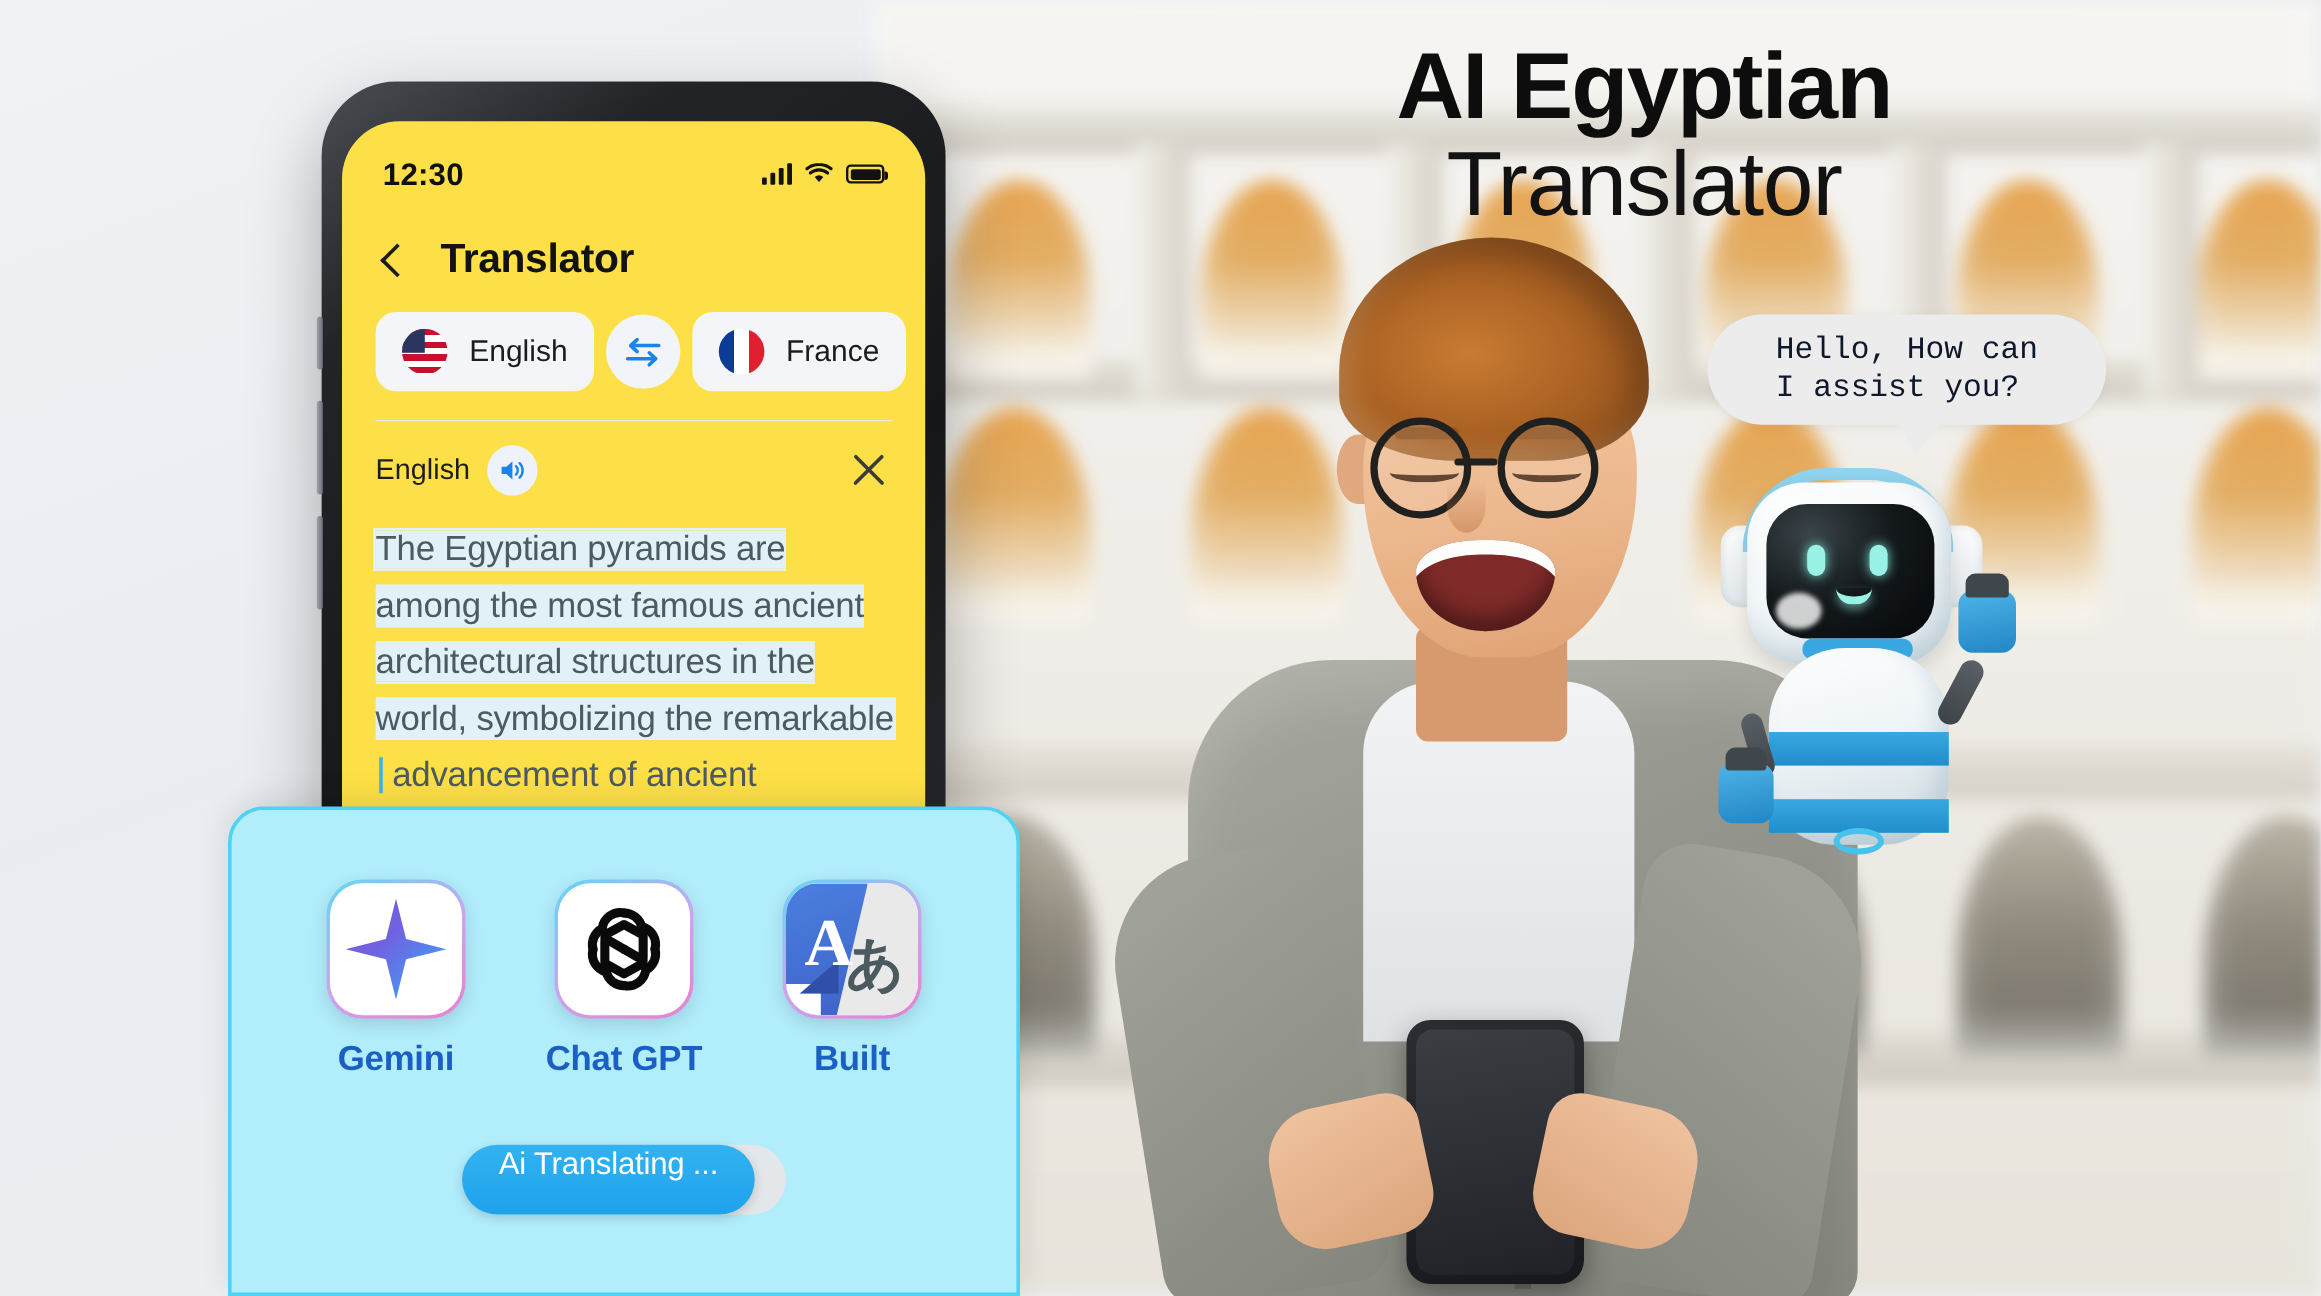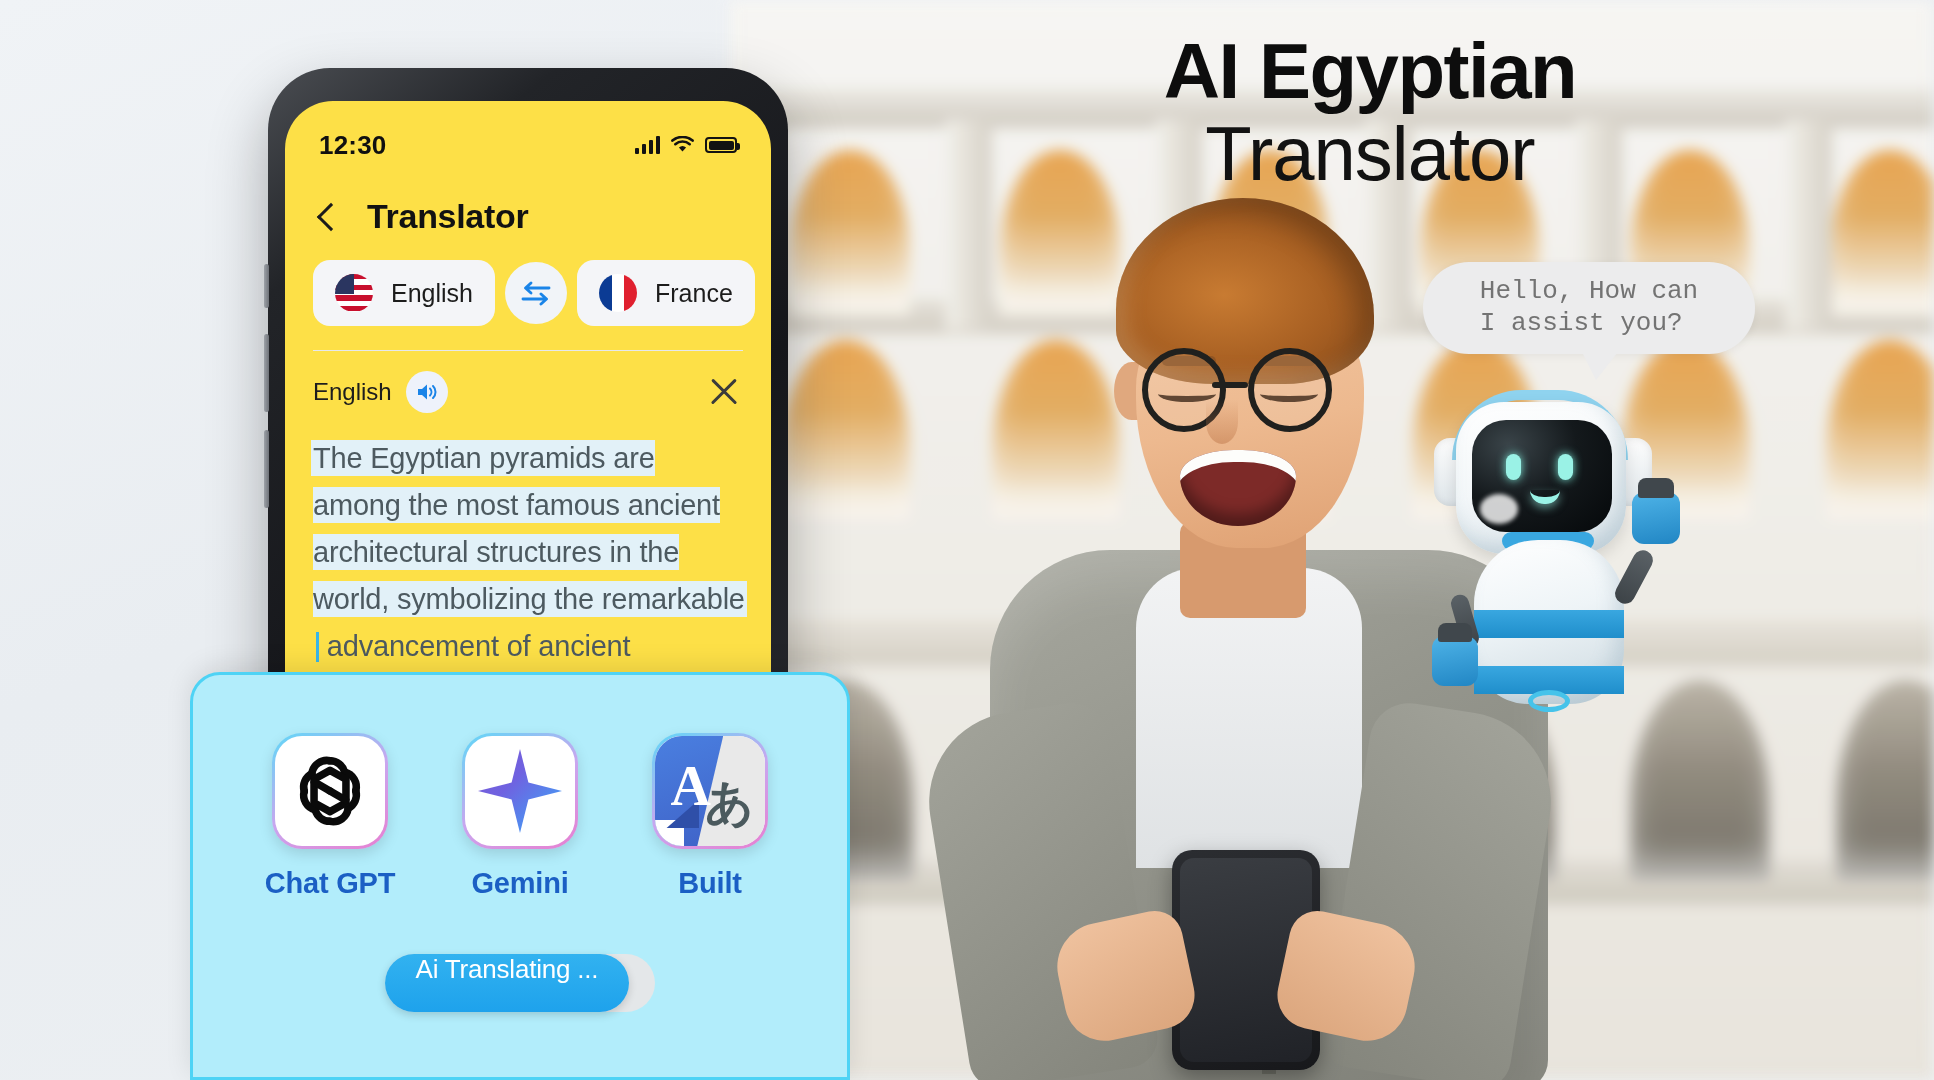--- a/index.html
+++ b/index.html
@@ -62,21 +62,21 @@
 
   
   #bubble {
     position:absolute; left:1423px; top:262px; width:332px; height:92px;
     background:#ececed; border-radius:46px; z-index:42;
     display:flex; align-items:center; justify-content:center;
     box-shadow:0 2px 10px rgba(0,0,0,.06);
   }
   #bubble .txt {
     font-family:"Liberation Mono", monospace;
-    font-size:26px; line-height:1.23; color:#737373;
+    font-size:26px; line-height:1.23; color:#0f172a;
     white-space:pre; text-align:left;
   }
   #bubble .tail {
     position:absolute; left:48%; bottom:-26px; width:0; height:0;
     border-left:14px solid transparent; border-right:22px solid transparent;
     border-top:28px solid #ececed;
   }
 
   
   #person { position:absolute; left:930px; top:150px; width:700px; height:930px; z-index:20; }
@@ -502,20 +502,29 @@
     </div>
   </div>
 </div>
 
 <div id="ai-card">
   <div id="ai-options">
 
     <div class="ai-opt">
       <div class="ai-icon">
         <div class="inner">
+          <div class="gem-star"></div>
+        </div>
+      </div>
+      <div class="ai-label">Gemini</div>
+    </div>
+
+    <div class="ai-opt">
+      <div class="ai-icon">
+        <div class="inner">
           <svg width="84" height="84" viewBox="0 0 100 100">
             <g fill="none" stroke="#0a0a0a" stroke-width="9" stroke-linejoin="round" stroke-linecap="round">
               <path d="M50 14 a18 18 0 0 1 17.5 13.6"></path>
               <path d="M67.5 27.6 a18 18 0 0 1 13.2 22.2"></path>
               <path d="M80.7 49.8 a18 18 0 0 1 -9.1 20.9"></path>
               <path d="M71.6 70.7 a18 18 0 0 1 -21.6 15.4"></path>
               <path d="M50 86.1 a18 18 0 0 1 -17.6 -13.6"></path>
               <path d="M32.4 72.5 a18 18 0 0 1 -13.1 -22.2"></path>
               <path d="M19.3 50.3 a18 18 0 0 1 9.1 -20.9"></path>
               <path d="M28.4 29.4 a18 18 0 0 1 21.6 -15.4"></path>
@@ -526,29 +535,20 @@
             </g>
           </svg>
         </div>
       </div>
       <div class="ai-label">Chat GPT</div>
     </div>
 
     <div class="ai-opt">
       <div class="ai-icon">
         <div class="inner">
-          <div class="gem-star"></div>
-        </div>
-      </div>
-      <div class="ai-label">Gemini</div>
-    </div>
-
-    <div class="ai-opt">
-      <div class="ai-icon">
-        <div class="inner">
           <div class="norm-wrap">
             <div class="norm-white-tl"></div>
             <div class="norm-blue"></div>
             <div class="norm-white-bl"></div>
             <div class="norm-dark"></div>
             <div class="norm-A">A</div>
             <div class="norm-jp">あ</div>
           </div>
         </div>
       </div>

